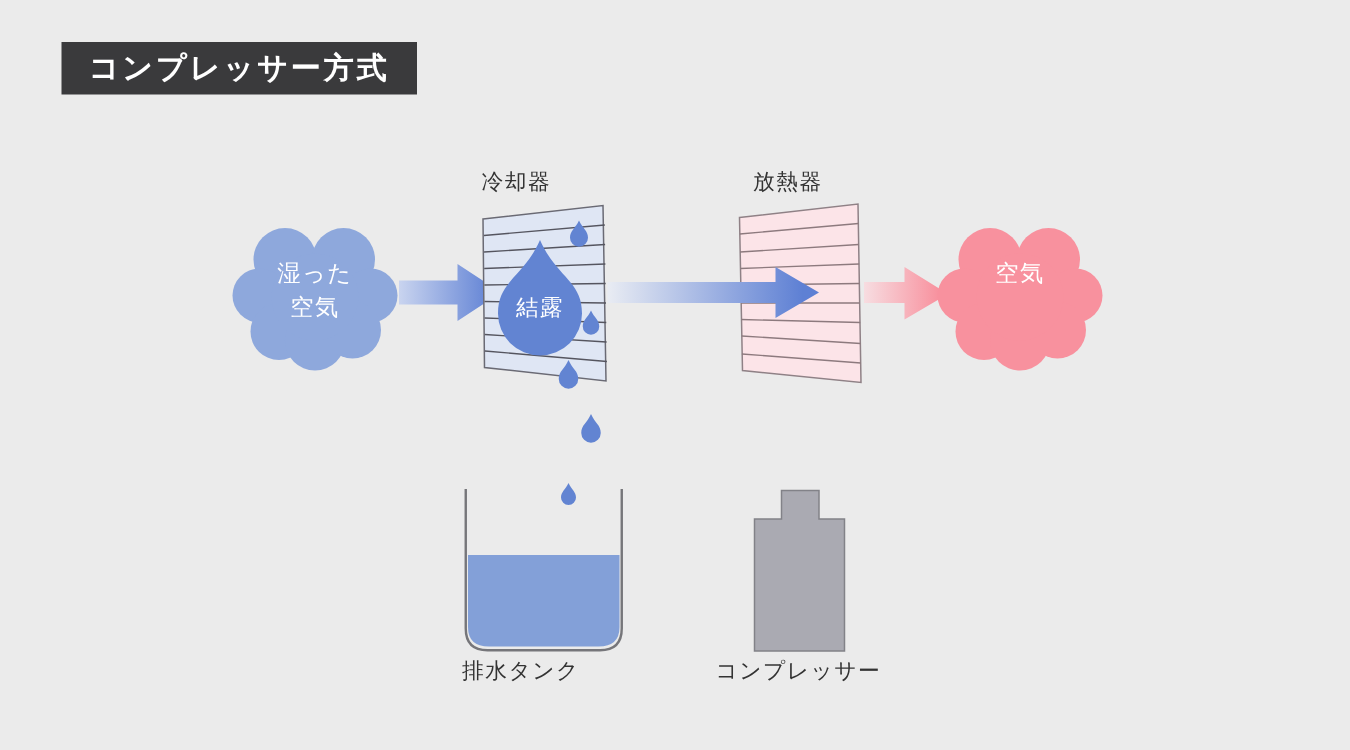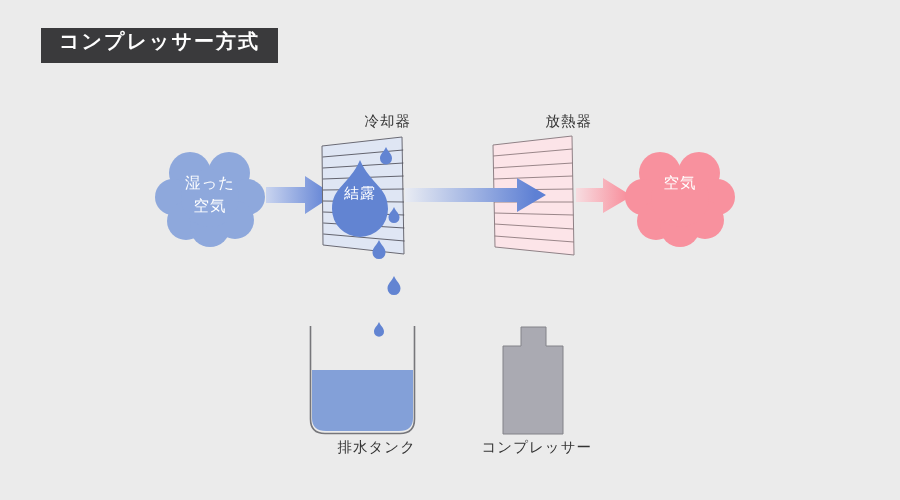--- a/index.html
+++ b/index.html
@@ -8,43 +8,43 @@
     width:900px;height:500px;
     background:#ebebeb;
     font-family:"Liberation Sans","DejaVu Sans",sans-serif;
     overflow:hidden;
   }
   .stage svg{position:absolute;left:0;top:0;}
   .title-badge{
     position:absolute;left:41px;top:28px;
     width:237px;height:35px;
     background:#3a3a3c;color:#ffffff;
-    display:flex;justify-content:center;
+    display:flex;align-items:center;justify-content:center;
     font-size:20px;font-weight:bold;letter-spacing:2px;
   }
   .lbl{
     position:absolute;
     color:#333333;font-size:14.5px;
-    text-align:right;letter-spacing:1px;
+    text-align:left;letter-spacing:1px;
     white-space:nowrap;
   }
   .lbl-cooler{left:321px;top:112px;width:90px;}
   .lbl-radiator{left:502px;top:112px;width:90px;}
   .lbl-tank{left:308px;top:438px;width:108px;}
   .lbl-compressor{left:477px;top:438px;width:115px;}
   .cloud-text{
     position:absolute;width:104px;
     color:#ffffff;font-size:15.5px;line-height:23px;
     text-align:center;letter-spacing:1px;
   }
   .cloud-text-left{left:158px;top:171px;}
   .cloud-text-right{left:628px;top:171px;}
   .cloud-text span{display:block;}
   .condensation-label{
-    position:absolute;left:332px;top:184px;width:56px;
+    position:absolute;left:332px;top:196px;width:56px;
     color:#ffffff;font-size:15px;text-align:center;letter-spacing:1px;
   }
 </style>
 </head>
 <body>
 
 <div class="stage">
 
   <svg width="900" height="500" viewBox="0 0 900 500">
     <defs>

